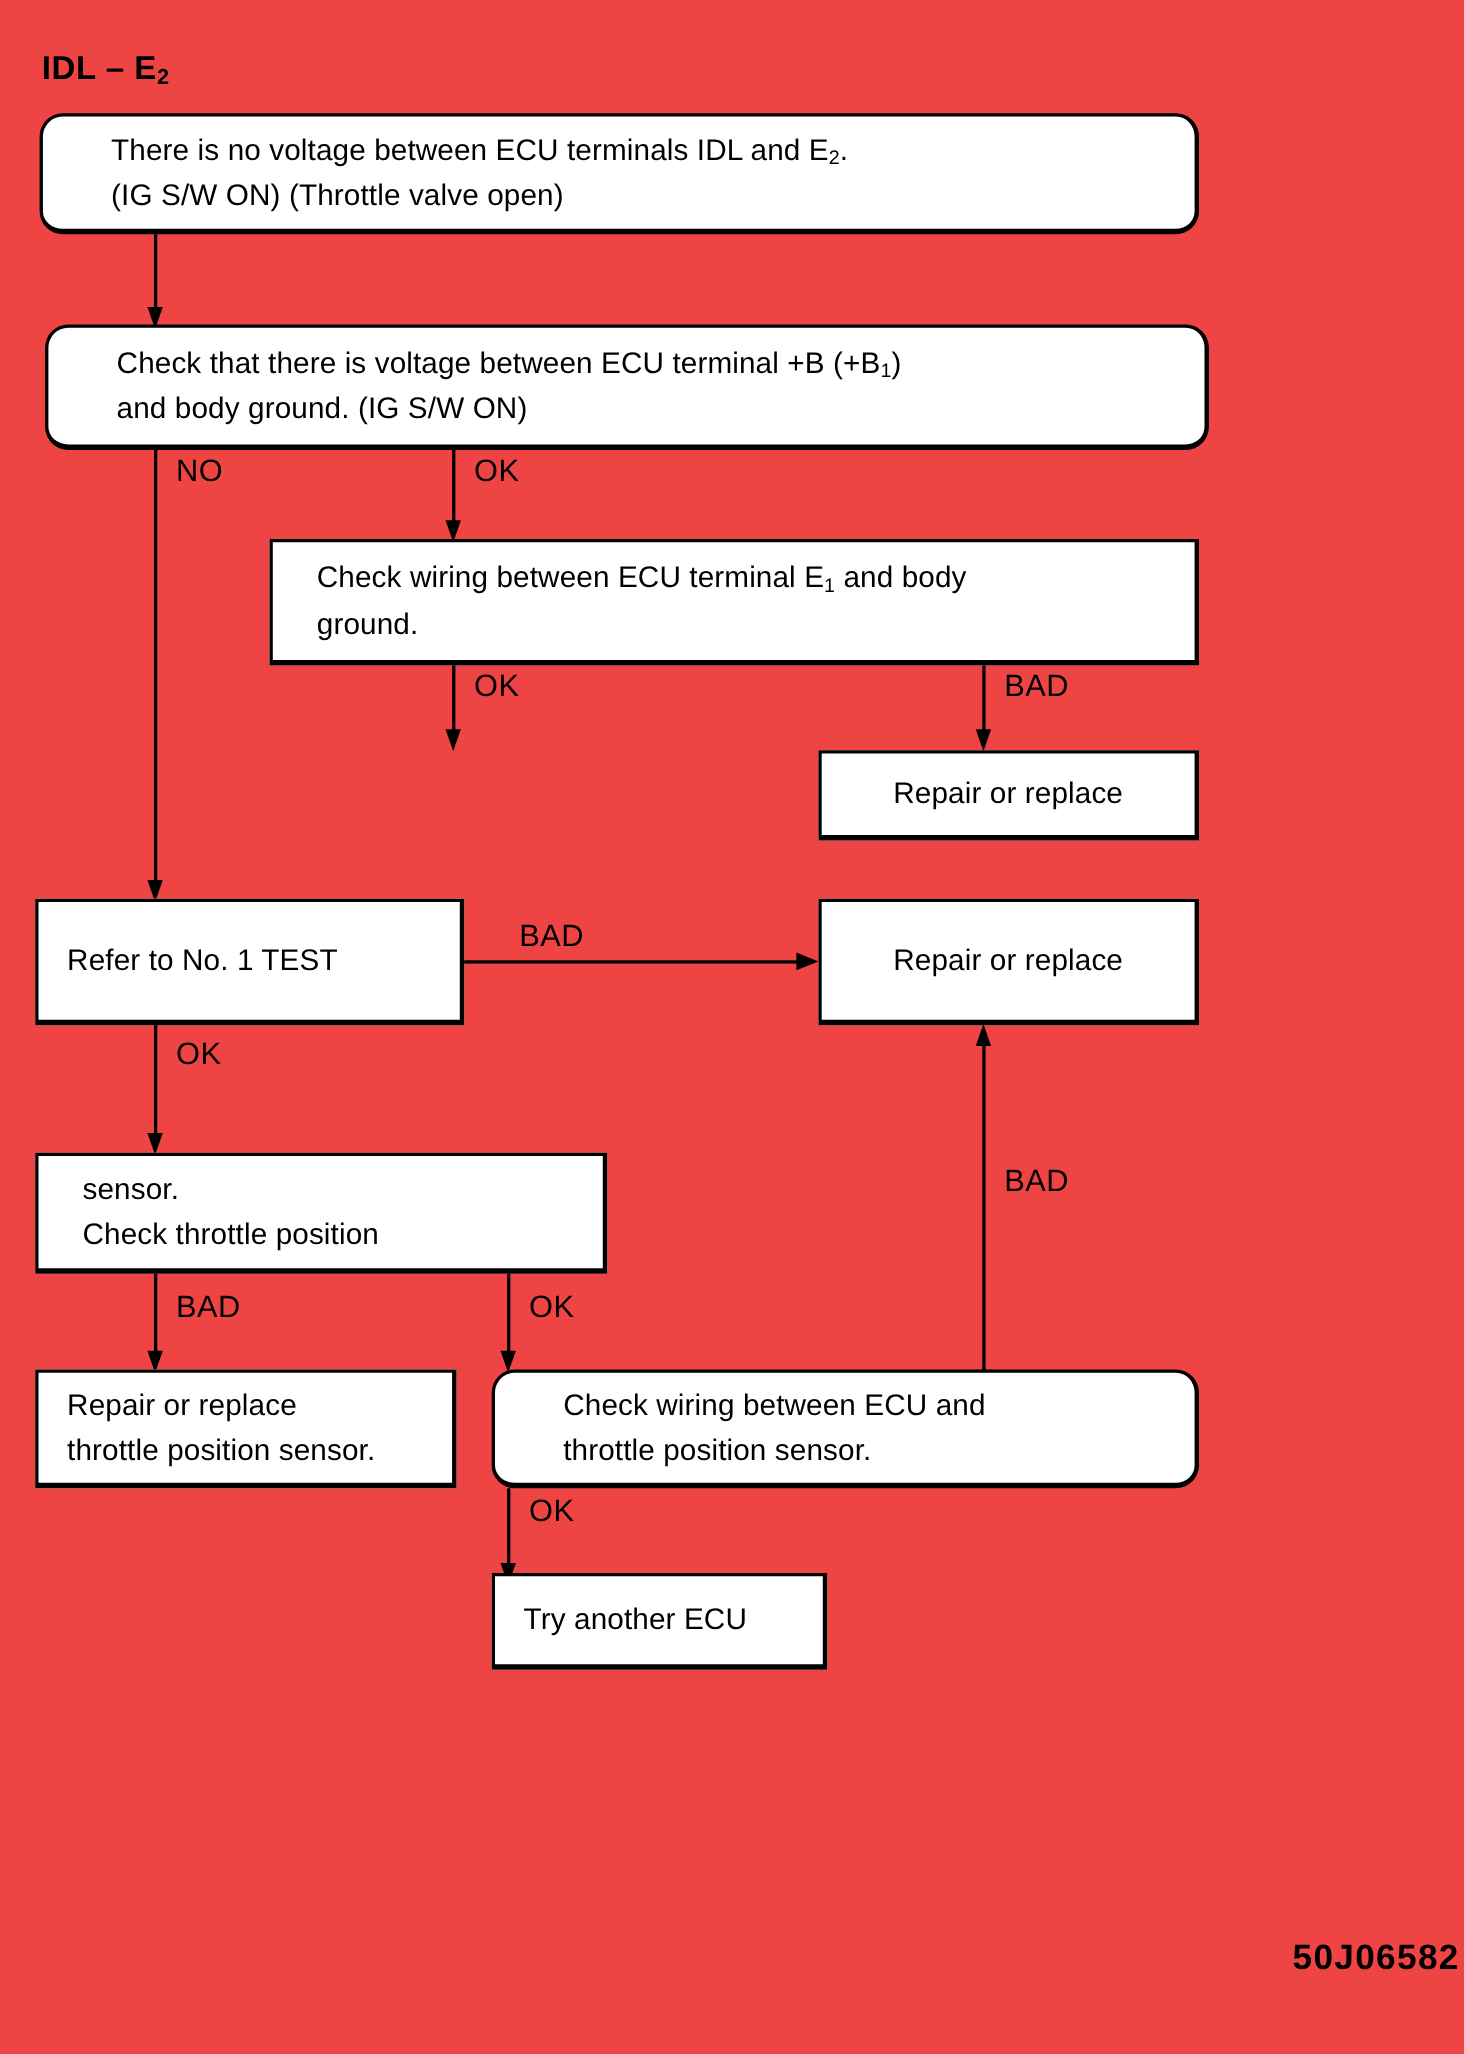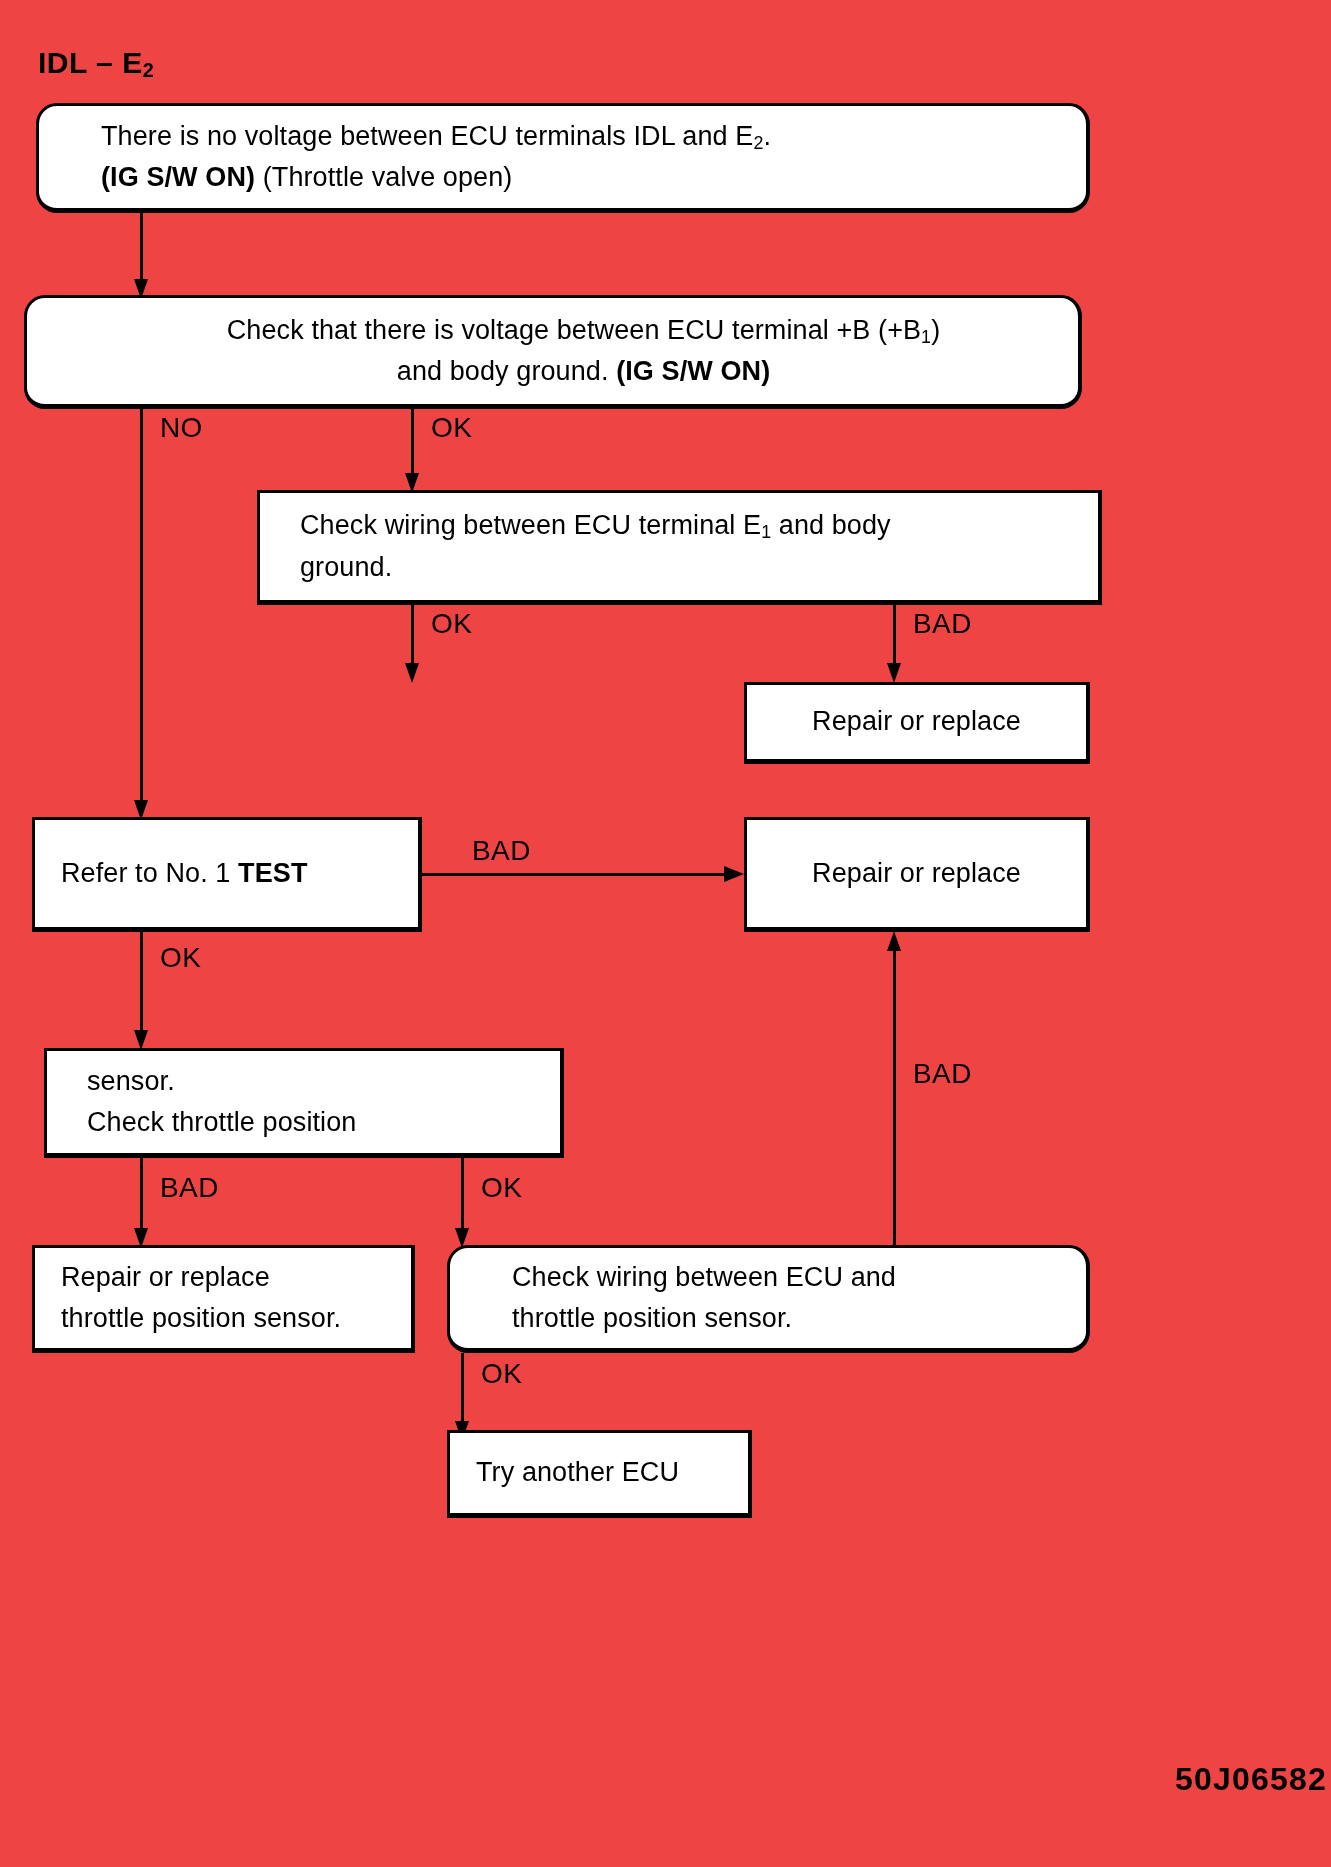--- a/index.html
+++ b/index.html
@@ -32,25 +32,25 @@
     flex-direction: column;
     justify-content: center;
   }
   .box .line {
     font-size: 27px;
     line-height: 1.52;
     letter-spacing: 0.1px;
     white-space: nowrap;
   }
   .box.pad-lg { padding-left: 62px; border-radius: 21px; }
-  .box.pad-md { padding-left: 40px; margin-left: 12px; }
+  .box.pad-md { padding-left: 40px; }
   .box.pad-sm { padding-left: 26px; }
   .box.center { align-items: center; padding-left: 0; }
 
-  .b  { font-weight: bold; }
+  .b  { font-weight: normal; }
   sub {
     font-size: 0.66em;
     vertical-align: -0.22em;
     line-height: 0;
   }
 
   
   #title {
     position: absolute;
     left: 38px;
@@ -123,21 +123,21 @@
   <div id="title"><span>IDL – E</span><sub>2</sub></div>
 
   <div class="box pad-lg" style="left:36px; top:103px; width:1054px; height:110px;">
     <div class="line"><span>There is no voltage between ECU terminals IDL and E</span><sub>2</sub><span>.</span></div>
     <div class="line"><span class="b">(IG S/W ON)</span><span> (Throttle valve open)</span></div>
   </div>
 
   <div class="vline" style="left:140px; top:213px; height:75px;"></div>
   <div class="arrow-down" style="left:134px; top:279px;"></div>
 
-  <div class="box pad-lg" style="left:24px; top:295px; width:1058px; height:114px;align-items:center;">
+  <div class="box pad-lg" style="left:41px; top:295px; width:1058px; height:114px;">
     <div class="line"><span>Check that there is voltage between ECU terminal +B (+B</span><sub>1</sub><span>)</span></div>
     <div class="line"><span>and body ground. </span><span class="b">(IG S/W ON)</span></div>
   </div>
 
   <div class="vline" style="left:140px; top:409px; height:392px;"></div>
   <div class="arrow-down" style="left:134px; top:800px;"></div>
   <div class="elabel" style="left:160px; top:412px;">NO</div>
 
   <div class="vline" style="left:411px; top:409px; height:74px;"></div>
   <div class="arrow-down" style="left:405px; top:473px;"></div>

